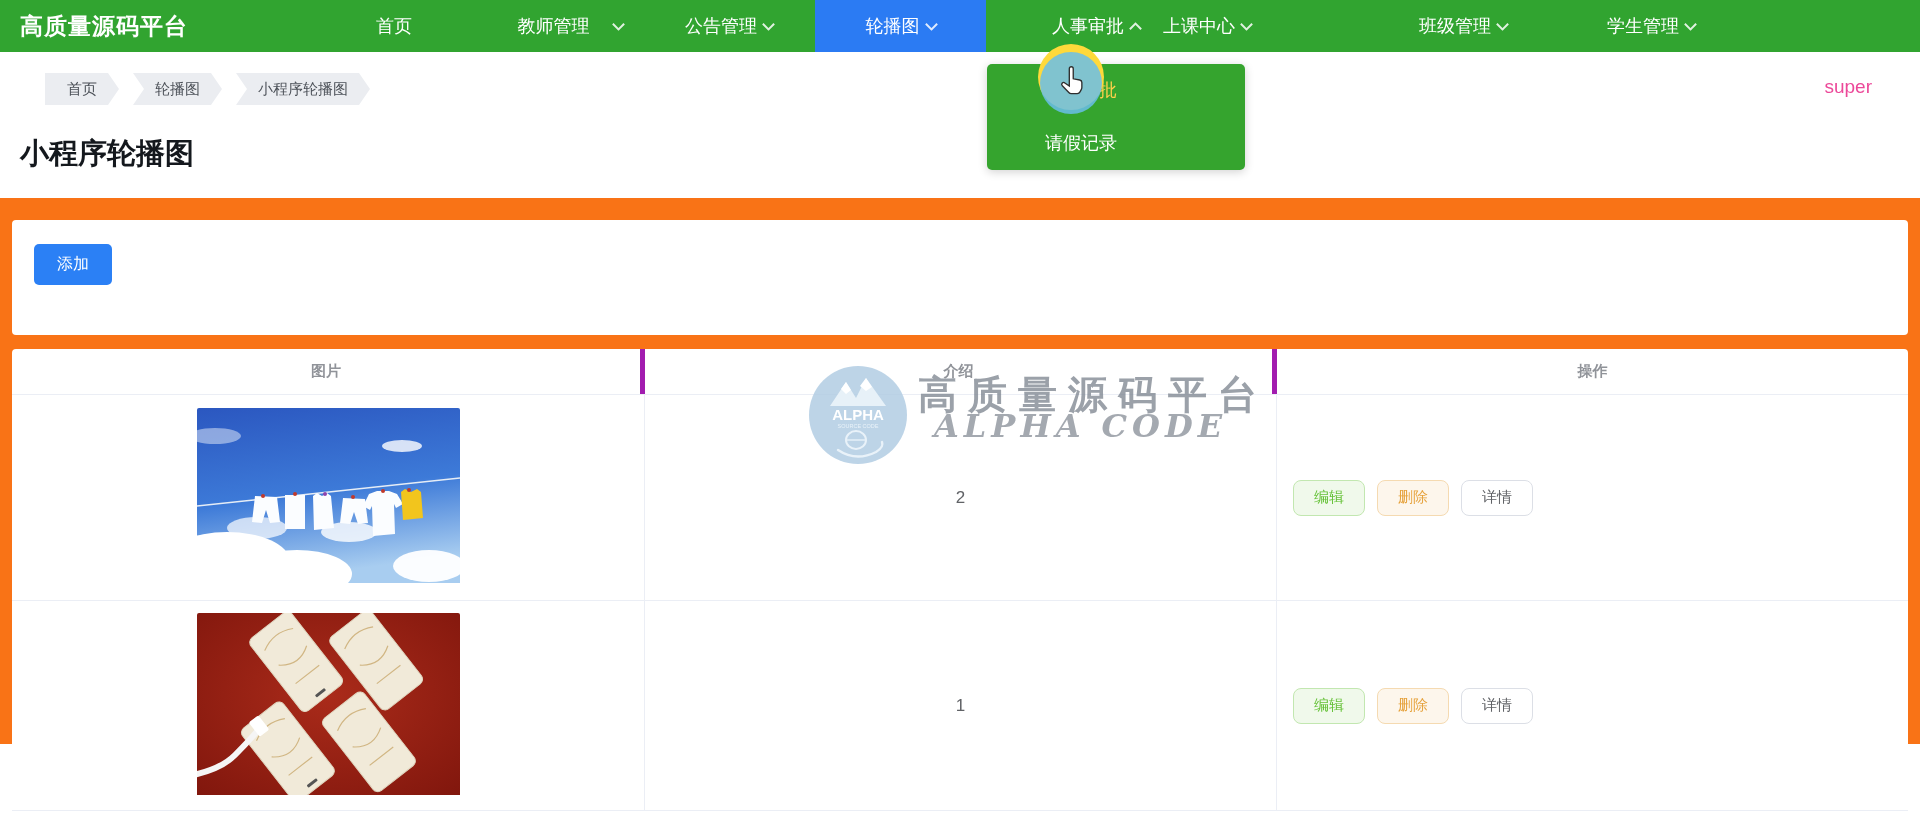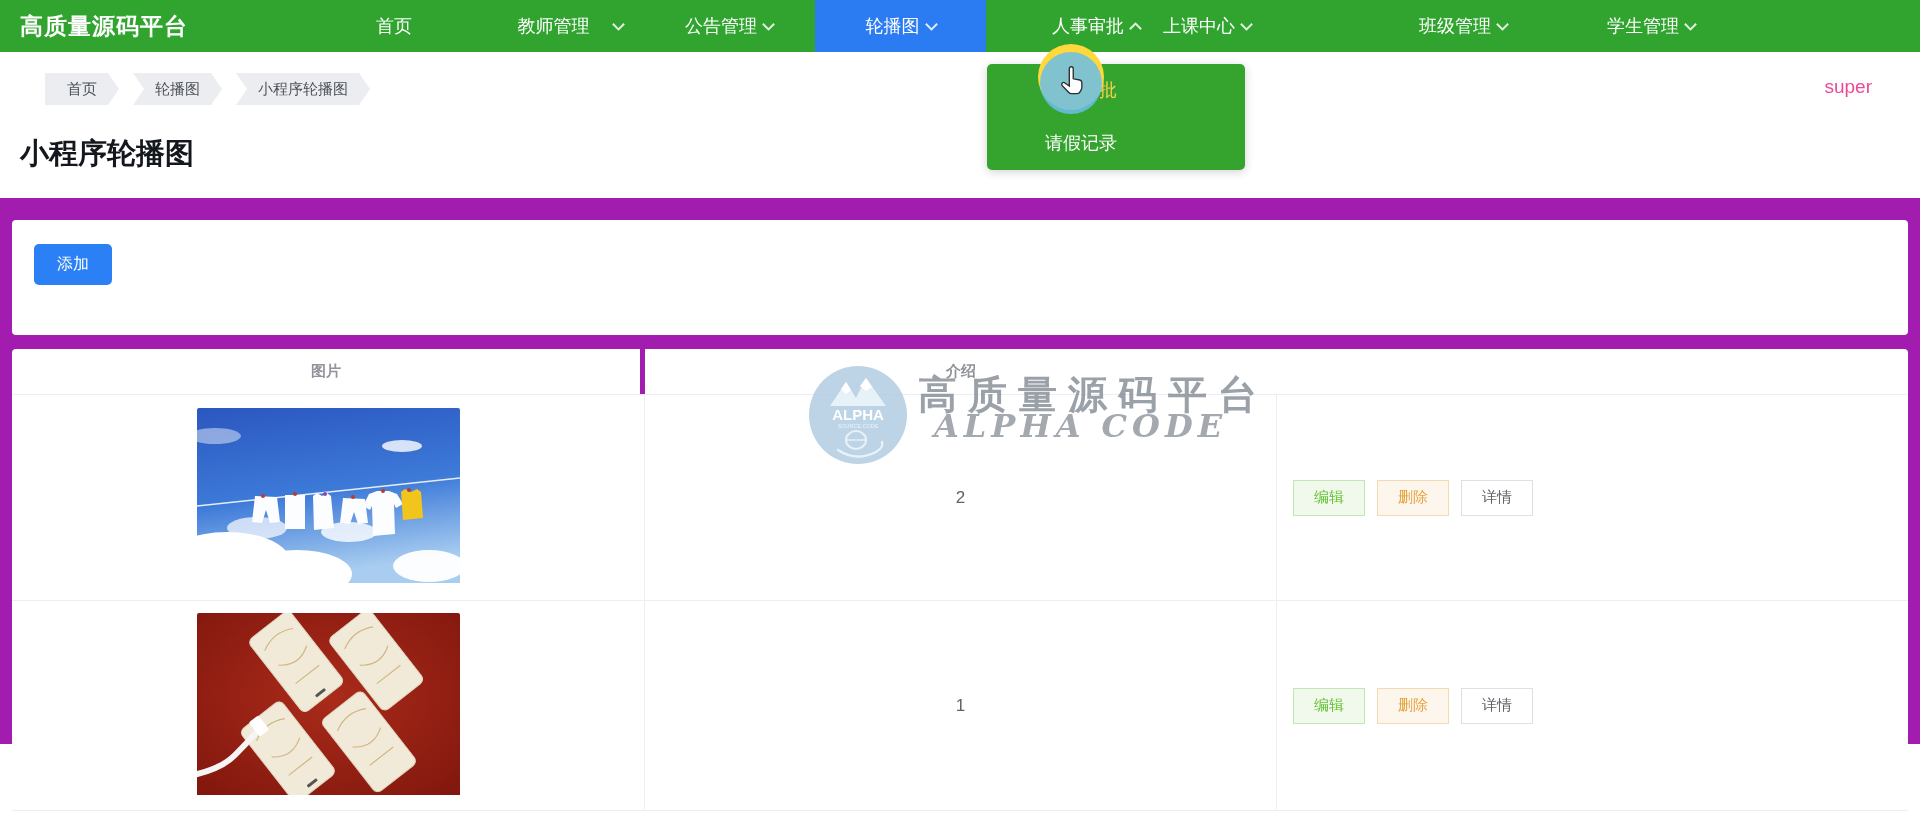--- a/index.html
+++ b/index.html
@@ -36,21 +36,21 @@
   .crumbs { position:absolute; left:45px; top:73px; display:flex; z-index:5; }
   .crumb { height:32px; line-height:32px; padding:0 22px; margin-right:14px;
            background:#ebedf1; color:#4c5158; font-size:15px; cursor:pointer;
            clip-path:polygon(0 0, calc(100% - 11px) 0, 100% 50%, calc(100% - 11px) 100%, 0 100%, 11px 50%); }
   .crumb:first-child { clip-path:polygon(0 0, calc(100% - 11px) 0, 100% 50%, calc(100% - 11px) 100%, 0 100%); }
   .username { position:absolute; right:48px; top:76px; font-size:19px; color:#ec4899; cursor:pointer; }
 
   .page-title { position:absolute; left:20px; top:134px; font-size:29px; color:#14181d; }
 
   
-  .content-bg { position:absolute; left:0; top:198px; width:1920px; height:546px; background:#a21caf; }
+  .content-bg { position:absolute; left:0; top:198px; width:1920px; height:546px; background:#f97316; }
   .card { position:absolute; left:12px; width:1896px; background:#fff; border-radius:4px; }
   .toolbar-card { top:22px; height:115px; }
   .btn-add { position:absolute; left:22px; top:24px; width:78px; height:41px; border:none;
              background:#2b80f5; color:#fff; font-size:16px; border-radius:5px; cursor:pointer;
              font-family:inherit; }
   .table-card { top:151px; height:479px; overflow:hidden; }
 
   
   .tbl { width:100%; }
   .tbl-header, .tbl-row { display:grid; grid-template-columns:633px 632px 1fr; }
@@ -61,21 +61,21 @@
   .tbl-row { border-bottom:1px solid #ebeef5; }
   .row-1 { height:206px; }
   .row-2 { height:210px; }
   .td { display:flex; align-items:center; border-right:1px solid #ebeef5; }
   .td:last-child { border-right:none; }
   .td-img { justify-content:center; }
   .td-intro { justify-content:center; font-size:17px; color:#606266; }
   .td-ops { justify-content:flex-start; padding-left:16px; gap:12px; }
   .cell-photo { border-radius:2px; overflow:hidden; display:block; }
 
-  .btn { height:36px; padding:0 20px; font-size:15px; border-radius:0; cursor:pointer;
+  .btn { height:36px; padding:0 20px; font-size:15px; border-radius:8px; cursor:pointer;
          font-family:inherit; }
   .btn-edit { background:#f0f9eb; border:1px solid #c2e7b0; color:#67c23a; }
   .btn-delete { background:#fdf6ec; border:1px solid #f5dab1; color:#e6a23c; }
   .btn-detail { background:#fff; border:1px solid #dcdfe6; color:#606266; }
 
   
   .watermark { position:absolute; left:0; top:0; width:1920px; height:828px;
                pointer-events:none; z-index:20; }
   .wm-logo { position:absolute; left:808px; top:364px; }
   .wm-cn { position:absolute; left:918px; top:368px; font-size:39px; font-weight:bold;
@@ -153,20 +153,21 @@
     <div class="card toolbar-card">
       <button class="btn-add">添加</button>
     </div>
 
     <div class="card table-card">
       <div class="tbl">
 
         <div class="tbl-header">
           <div class="th">图片</div>
           <div class="th">介绍</div>
+          <div class="th">操作</div>
         </div>
 
         <div class="tbl-row row-1">
           <div class="td td-img">
             <span class="cell-photo" aria-label="clothesline-sky-photo">
               <svg width="263" height="175" viewBox="0 0 263 175">
                 <defs>
                   <linearGradient id="sky" x1="0" y1="0" x2="0.2" y2="1">
                     <stop offset="0" stop-color="#2b57c0"></stop>
                     <stop offset="0.55" stop-color="#3d7ad8"></stop>

